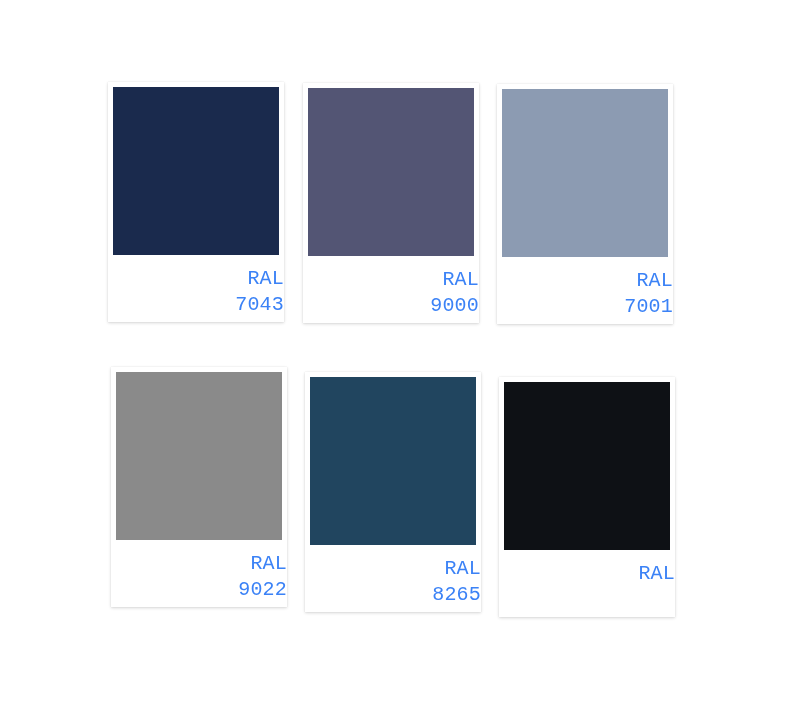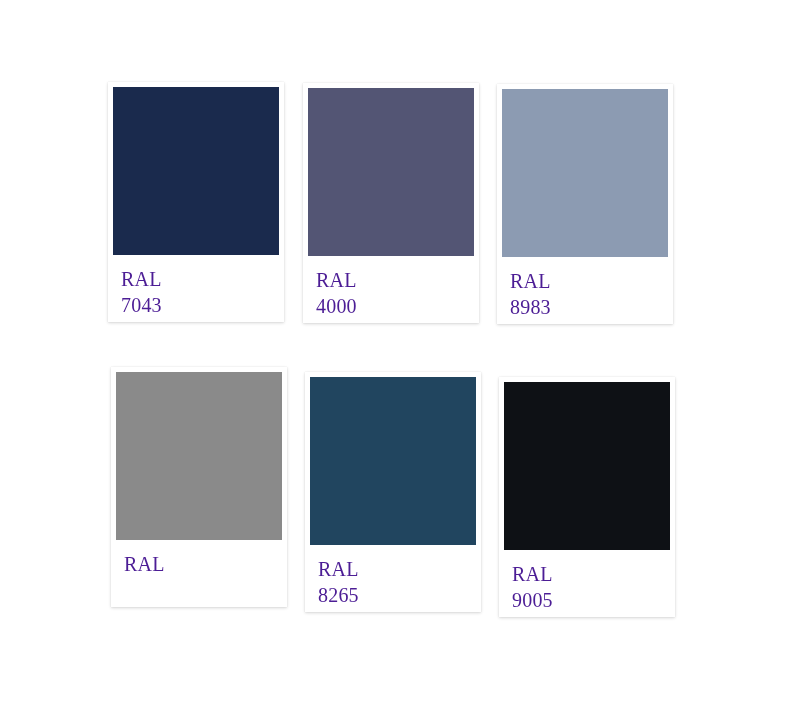--- a/index.html
+++ b/index.html
@@ -42,66 +42,67 @@
     left: 0;
     right: 0;
     bottom: 0;
     padding: 11px 0 0 13px;
     box-sizing: border-box;
     background: #ffffff;
   }
 
   .label-line {
     display: block;
-    color: #4c1d95;
-    font-family: Liberation Serif, serif;
+    color: #3b82f6;
+    font-family: Liberation Mono, monospace;
     font-size: 20px;
     line-height: 26px;
     letter-spacing: 0.2px;
     white-space: nowrap;
+    text-align: right;
   }
 </style>
 </head>
 <body>
 
 <div id="palette-board">
     <div class="swatch-card" style="left: 108px; top: 82px; width: 176px; height: 240px;">
       <div class="swatch-chip" title="RAL 5013" style="height: 168px; background: rgb(26, 42, 77);"></div>
       <div class="card-label" style="height: 67px;">
         <span class="label-line">RAL</span>
         <span class="label-line">7043</span>
       </div>
     </div>
     <div class="swatch-card" style="left: 303px; top: 83px; width: 176px; height: 240px;">
       <div class="swatch-chip" title="RAL 5000" style="height: 168px; background: rgb(83, 85, 116);"></div>
       <div class="card-label" style="height: 67px;">
         <span class="label-line">RAL</span>
-        <span class="label-line">4000</span>
+        <span class="label-line">9000</span>
       </div>
     </div>
     <div class="swatch-card" style="left: 497px; top: 84px; width: 176px; height: 240px;">
       <div class="swatch-chip" title="RAL 7001" style="height: 168px; background: rgb(140, 155, 178);"></div>
       <div class="card-label" style="height: 67px;">
         <span class="label-line">RAL</span>
-        <span class="label-line">8983</span>
+        <span class="label-line">7001</span>
       </div>
     </div>
     <div class="swatch-card" style="left: 111px; top: 367px; width: 176px; height: 240px;">
       <div class="swatch-chip" title="RAL 9022" style="height: 168px; background: rgb(138, 138, 138);"></div>
       <div class="card-label" style="height: 67px;">
         <span class="label-line">RAL</span>
+        <span class="label-line">9022</span>
       </div>
     </div>
     <div class="swatch-card" style="left: 305px; top: 372px; width: 176px; height: 240px;">
       <div class="swatch-chip" title="RAL 5003" style="height: 168px; background: rgb(33, 69, 95);"></div>
       <div class="card-label" style="height: 67px;">
         <span class="label-line">RAL</span>
         <span class="label-line">8265</span>
       </div>
     </div>
     <div class="swatch-card" style="left: 499px; top: 377px; width: 176px; height: 240px;">
       <div class="swatch-chip" title="RAL 9005" style="height: 168px; background: rgb(14, 17, 21);"></div>
       <div class="card-label" style="height: 67px;">
         <span class="label-line">RAL</span>
-        <span class="label-line">9005</span>
       </div>
     </div>
   </div>
 
 </body></html>

